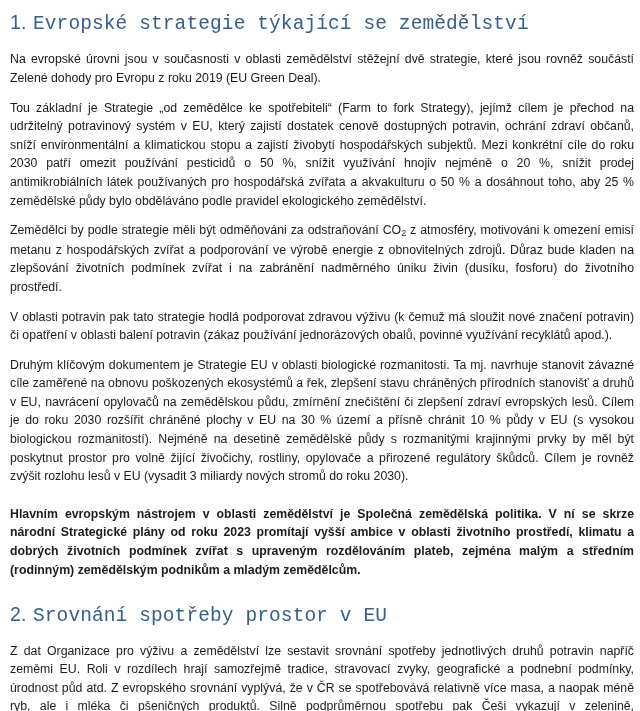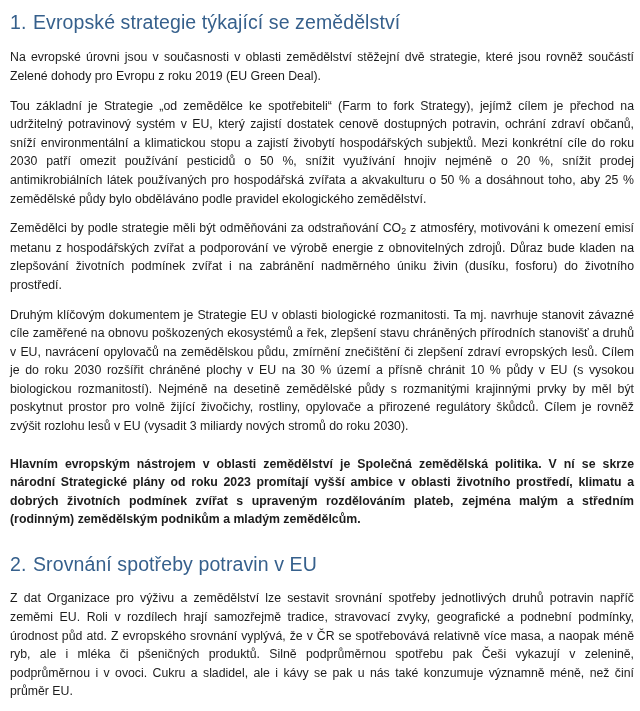--- a/index.html
+++ b/index.html
@@ -32,20 +32,21 @@
     line-height: 1.25;
     margin: 0;
     padding: 0;
   }
   .section-heading .num {
     width: 23px;
     flex: 0 0 23px;
   }
   .section-heading .heading-text {
     flex: 1 1 auto;
+    font-family: Liberation Mono, monospace;
   }
   #heading-1 {
     margin-top: 4px;
     margin-bottom: 0;
   }
   #heading-2 {
     margin-top: 0;
     margin-bottom: 0;
   }
   .para {
@@ -88,28 +89,29 @@
 
   <h2 class="section-heading" id="heading-1">
     <span class="num">1.</span>
     <span class="heading-text">Evropské strategie týkající se zemědělství</span>
   </h2>
 
   <div class="body-block-1">
     <p class="para">Na evropské úrovni jsou v současnosti v oblasti zemědělství stěžejní dvě strategie, které jsou rovněž součástí Zelené dohody pro Evropu z roku 2019 (EU Green Deal).</p>
     <p class="para">Tou základní je Strategie „od zemědělce ke spotřebiteli“ (Farm to fork Strategy), jejímž cílem je přechod na udržitelný potravinový systém v EU, který zajistí dostatek cenově dostupných potravin, ochrání zdraví občanů, sníží environmentální a klimatickou stopu a zajistí živobytí hospodářských subjektů. Mezi konkrétní cíle do roku 2030 patří omezit používání pesticidů o 50 %, snížit využívání hnojiv nejméně o 20 %, snížit prodej antimikrobiálních látek používaných pro hospodářská zvířata a akvakulturu o 50 % a dosáhnout toho, aby 25 % zemědělské půdy bylo obděláváno podle pravidel ekologického zemědělství.</p>
     <p class="para"><span>Zemědělci by podle strategie měli být odměňováni za odstraňování CO<sub>2</sub> z atmosféry, motivováni k omezení emisí metanu z hospodářských zvířat a podporování ve výrobě energie z obnovitelných zdrojů. Důraz bude kladen na zlepšování životních podmínek zvířat i na zabránění nadměrného úniku živin (dusíku, fosforu) do životního prostředí.</span></p>
+    <p class="para">V oblasti potravin pak tato strategie hodlá podporovat zdravou výživu (k čemuž má sloužit nové značení potravin) či opatření v oblasti balení potravin (zákaz používání jednorázových obalů, povinné využívání recyklátů apod.).</p>
     <p class="para">Druhým klíčovým dokumentem je Strategie EU v oblasti biologické rozmanitosti. Ta mj. navrhuje stanovit závazné cíle zaměřené na obnovu poškozených ekosystémů a řek, zlepšení stavu chráněných přírodních stanovišť a druhů v EU, navrácení opylovačů na zemědělskou půdu, zmírnění znečištění či zlepšení zdraví evropských lesů. Cílem je do roku 2030 rozšířit chráněné plochy v EU na 30 % území a přísně chránit 10 % půdy v EU (s vysokou biologickou rozmanitostí). Nejméně na desetině zemědělské půdy s rozmanitými krajinnými prvky by měl být poskytnut prostor pro volně žijící živočichy, rostliny, opylovače a přirozené regulátory škůdců. Cílem je rovněž zvýšit rozlohu lesů v EU (vysadit 3 miliardy nových stromů do roku 2030).</p>
     <p class="para gap-before">Hlavním evropským nástrojem v oblasti zemědělství je Společná zemědělská politika. V ní se skrze národní Strategické plány od roku 2023 promítají vyšší ambice v oblasti životního prostředí, klimatu a dobrých životních podmínek zvířat s upraveným rozdělováním plateb, zejména malým a středním (rodinným) zemědělským podnikům a mladým zemědělcům.</p>
   </div>
 
   <div class="spacer-before-h2"></div>
 
   <h2 class="section-heading" id="heading-2">
     <span class="num">2.</span>
-    <span class="heading-text">Srovnání spotřeby potravin v EU</span>
+    <span class="heading-text">Srovnání spotřeby prostor v EU</span>
   </h2>
 
   <div class="body-block-2">
     <p class="para">Z dat Organizace pro výživu a zemědělství lze sestavit srovnání spotřeby jednotlivých druhů potravin napříč zeměmi EU. Roli v rozdílech hrají samozřejmě tradice, stravovací zvyky, geografické a podnební podmínky, úrodnost půd atd. Z evropského srovnání vyplývá, že v ČR se spotřebovává relativně více masa, a naopak méně ryb, ale i mléka či pšeničných produktů. Silně podprůměrnou spotřebu pak Češi vykazují v zelenině, podprůměrnou i v ovoci. Cukru a sladidel, ale i kávy se pak u nás také konzumuje významně méně, než činí průměr EU.</p>
   </div>
 
 </div>
 
 </body></html>

